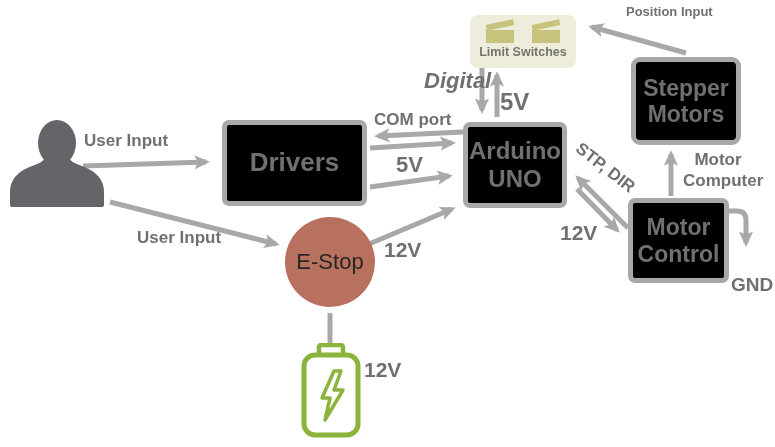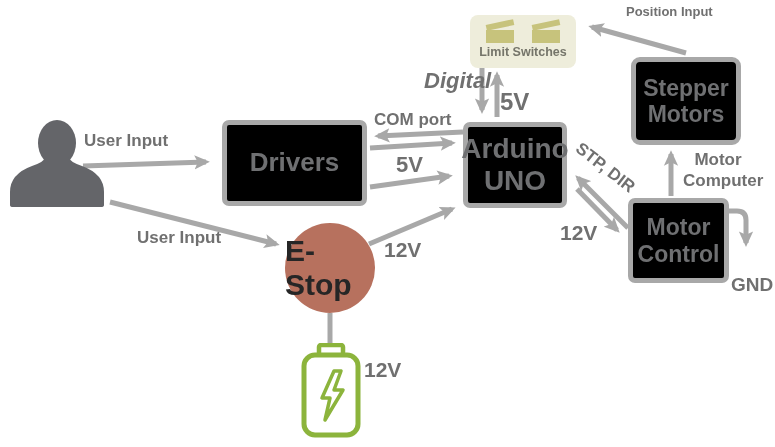--- a/index.html
+++ b/index.html
@@ -8,34 +8,34 @@
     font-family:"Liberation Sans",sans-serif;overflow:hidden;
   }
   .arrows{position:absolute;left:0;top:0;width:775px;height:447px;}
   .box{
     position:absolute;box-sizing:border-box;background:#000000;
     border:5px solid #a8a8a8;border-radius:7px;
     display:flex;flex-direction:column;align-items:center;justify-content:center;
     color:#6f7072;font-weight:bold;text-align:center;line-height:1.15;
   }
   .box-computer{left:222px;top:120px;width:145px;height:86px;font-size:26px;}
-  .box-arduino{left:463px;top:122px;width:104px;height:86px;font-size:28px;}
+  .box-arduino{left:463px;top:122px;width:104px;height:86px;font-size:24px;}
   .box-stepper{left:631px;top:57px;width:110px;height:88px;font-size:23px;border-radius:9px;}
   .box-drivers{left:628px;top:198px;width:101px;height:85px;font-size:23px;}
   .limit-box{
     position:absolute;left:470px;top:15px;width:106px;height:53px;
     background:#eeeddb;border-radius:8px;display:flex;flex-direction:column;
     align-items:center;justify-content:flex-start;padding-top:3px;box-sizing:border-box;
   }
   .switch-row{display:flex;gap:12px;align-items:center;justify-content:center;}
   .limit-label{font-size:12.5px;font-weight:bold;color:#75756a;margin-top:1px;white-space:nowrap;}
   .estop{
-    position:absolute;left:285px;top:223px;width:90px;height:90px;border-radius:50%;
+    position:absolute;left:285px;top:217px;width:90px;height:90px;border-radius:50%;
     background:#b7715e;display:flex;align-items:center;justify-content:center;
-    color:#262626;font-size:30px;font-weight:700;
+    color:#262626;font-size:22px;font-weight:400;
   }
   .label{position:absolute;color:#707070;font-weight:bold;white-space:nowrap;}
   .lbl-user-top{left:84px;top:131px;font-size:17px;}
   .lbl-user-bottom{left:137px;top:228px;font-size:17px;}
   .lbl-com{left:374px;top:110px;font-size:17px;}
   .lbl-5v-serial{left:396px;top:152px;font-size:22px;}
   .lbl-digital{left:424px;top:68px;font-size:22px;font-style:italic;}
   .lbl-5v-switch{left:500px;top:88px;font-size:24px;}
   .lbl-position{left:626px;top:4px;font-size:13px;}
   .lbl-stp{left:559px;top:158px;width:92px;text-align:center;font-size:17px;

